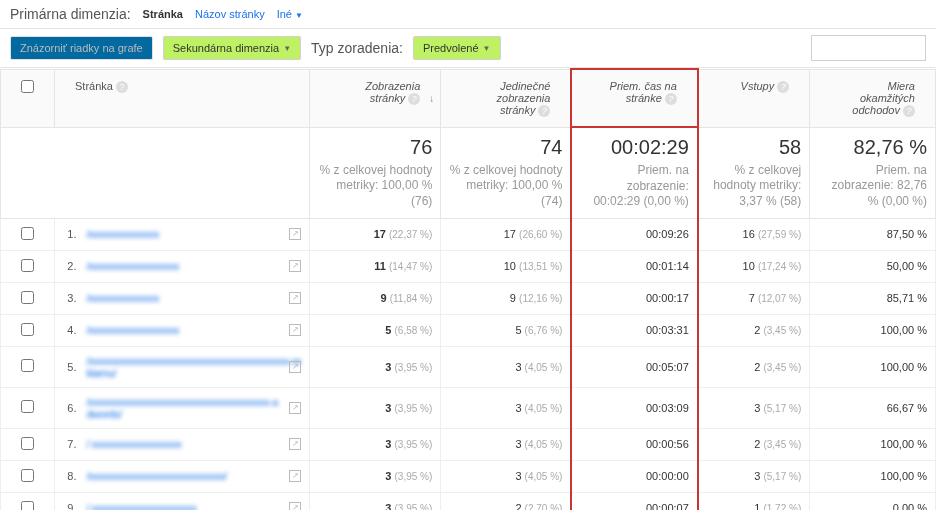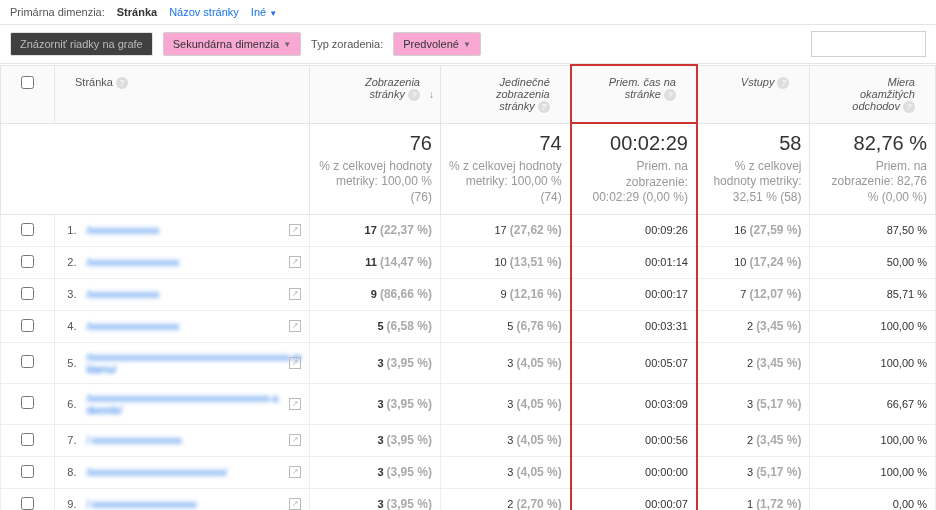--- a/index.html
+++ b/index.html
@@ -1,27 +1,27 @@
 <!DOCTYPE html>
 <html><head>
   <meta charset="utf-8">
   <style>
     * { box-sizing: border-box; margin: 0; padding: 0; }
     body { font-family: Arial, sans-serif; font-size: 12px; color: #333; background: #fff; }
     .wrap { width: 936px; }
 
     .dim-bar { display: flex; align-items: center; padding: 6px 10px; border-bottom: 1px solid #e5e5e5; gap: 12px; }
-    .dim-label { color: #555; font-size: 11px; }
+    .dim-label { color: #555; font-size: 14px; }
     .dim-active { color: #333; font-weight: bold; font-size: 11px; }
     .dim-link { color: #1a73e8; font-size: 11px; cursor: pointer; }
     .dim-caret { font-size: 8px; color: #1a73e8; }
 
     .ctrl-bar { display: flex; align-items: center; padding: 6px 10px; gap: 10px; border-bottom: 1px solid #e5e5e5; }
-    .btn-disabled { color: #bbb; background: #404040; border: 1px solid #e0e0e0; padding: 5px 9px; font-size: 11px; border-radius: 2px; }
-    .btn { color: #333; background: #f9a8d4; border: 1px solid #d0d0d0; padding: 5px 9px; font-size: 11px; border-radius: 2px; display: flex; align-items: center; gap: 4px; cursor: pointer; }
+    .btn-disabled { color: #bbb; background: #0369a1; border: 1px solid #e0e0e0; padding: 5px 9px; font-size: 11px; border-radius: 2px; }
+    .btn { color: #333; background: #bef264; border: 1px solid #d0d0d0; padding: 5px 9px; font-size: 11px; border-radius: 2px; display: flex; align-items: center; gap: 4px; cursor: pointer; }
     .btn .caret { font-size: 8px; color: #666; }
     .spacer { flex: 1; }
     .search { width: 115px; height: 26px; border: 1px solid #d0d0d0; padding: 0 6px; font-size: 11px; }
 
     table { width: 100%; border-collapse: collapse; }
     thead th { background: #fafafa; border: 1px solid #e5e5e5; padding: 10px 20px; text-align: left; font-weight: normal; color: #555; font-size: 11px; vertical-align: top; position: relative; }
     thead th.num { text-align: right; font-style: italic; }
     .help-icon { display: inline-block; width: 12px; height: 12px; border-radius: 50%; background: #ddd; color: #fff; font-size: 9px; text-align: center; line-height: 12px; margin-left: 3px; }
     .sort-arrow { font-size: 10px; color: #888; position:absolute; right:6px; top:50%; transform:translateY(-50%); }
     .highlight-col { border: 2px solid #cc3333 !important; }
@@ -31,21 +31,21 @@
     .summary .big { font-size: 20px; color: #333; display:block; margin-bottom:4px; }
     .summary .sub { font-size: 12px; color: #999; line-height: 1.3; }
 
     tbody.rows td { border: 1px solid #eee; padding: 8px; font-size: 11px; }
     tbody.rows td.chk { width: 28px; text-align:center; }
     tbody.rows td.idx { width: 24px; text-align:right; color:#555; padding-right:2px; border-right:none; }
     tbody.rows td.page { color:#1a73e8; border-left:none; position:relative; }
     .blur { filter: blur(2px); color:#1a73e8; letter-spacing:-0.5px; }
     .ext-icon { position:absolute; right:8px; top:50%; transform:translateY(-50%); width:12px; height:12px; border:1px solid #bbb; color:#bbb; font-size:8px; text-align:center; line-height:10px; cursor:pointer; }
     tbody.rows td.num { text-align:right; }
-    .pct { color:#aaa; font-size:12px;font-weight:bold; }
+    .pct { color:#aaa; font-size:10px; }
     .bold { font-weight:bold; }
     input[type=checkbox] { width:13px; height:13px; }
   </style>
 </head>
 <body>
 
 <div class="wrap">
 
   <div class="dim-bar">
     <span class="dim-label">Primárna dimenzia:</span>
@@ -80,50 +80,50 @@
         <th class="num"><span>Vstupy</span><span class="help-icon">?</span></th>
         <th class="num"><span>Miera okamžitých odchodov</span><span class="help-icon">?</span></th>
       </tr>
     </thead>
     <tbody class="summary">
       <tr>
         <td colspan="3"></td>
         <td><span class="big">76</span><span class="sub">% z celkovej hodnoty metriky: 100,00 % (76)</span></td>
         <td><span class="big">74</span><span class="sub">% z celkovej hodnoty metriky: 100,00 % (74)</span></td>
         <td class="highlight-cell"><span class="big">00:02:29</span><span class="sub">Priem. na zobrazenie: 00:02:29 (0,00 %)</span></td>
-        <td><span class="big">58</span><span class="sub">% z celkovej hodnoty metriky: 32,51 % (58)</span></td>
+        <td><span class="big">58</span><span class="sub">% z celkovej hodnoty metriky: 3,37 % (58)</span></td>
         <td><span class="big">82,76 %</span><span class="sub">Priem. na zobrazenie: 82,76 % (0,00 %)</span></td>
       </tr>
     </tbody>
     <tbody class="rows" id="rows-body">
     <tr>
           <td class="chk"><input type="checkbox" style=""></td>
           <td class="idx">1.</td>
           <td class="page"><span class="blur">/xxxxxxxxxxxxxx</span><span class="ext-icon">↗</span></td>
           <td class="num"><span class="bold">17</span> <span class="pct">(22,37 %)</span></td>
-          <td class="num">17 <span class="pct">(27,62 %)</span></td>
+          <td class="num">17 <span class="pct">(26,60 %)</span></td>
           <td class="num highlight-cell">00:09:26</td>
           <td class="num">16 <span class="pct">(27,59 %)</span></td>
           <td class="num">87,50 %</td>
         </tr>
         <tr>
           <td class="chk"><input type="checkbox" style=""></td>
           <td class="idx">2.</td>
           <td class="page"><span class="blur">/xxxxxxxxxxxxxxxxxx</span><span class="ext-icon">↗</span></td>
           <td class="num"><span class="bold">11</span> <span class="pct">(14,47 %)</span></td>
           <td class="num">10 <span class="pct">(13,51 %)</span></td>
           <td class="num highlight-cell">00:01:14</td>
           <td class="num">10 <span class="pct">(17,24 %)</span></td>
           <td class="num">50,00 %</td>
         </tr>
         <tr>
           <td class="chk"><input type="checkbox" style=""></td>
           <td class="idx">3.</td>
           <td class="page"><span class="blur">/xxxxxxxxxxxxxx</span><span class="ext-icon">↗</span></td>
-          <td class="num"><span class="bold">9</span> <span class="pct">(86,66 %)</span></td>
+          <td class="num"><span class="bold">9</span> <span class="pct">(11,84 %)</span></td>
           <td class="num">9 <span class="pct">(12,16 %)</span></td>
           <td class="num highlight-cell">00:00:17</td>
           <td class="num">7 <span class="pct">(12,07 %)</span></td>
           <td class="num">85,71 %</td>
         </tr>
         <tr>
           <td class="chk"><input type="checkbox" style=""></td>
           <td class="idx">4.</td>
           <td class="page"><span class="blur">/xxxxxxxxxxxxxxxxxx</span><span class="ext-icon">↗</span></td>
           <td class="num"><span class="bold">5</span> <span class="pct">(6,58 %)</span></td>

